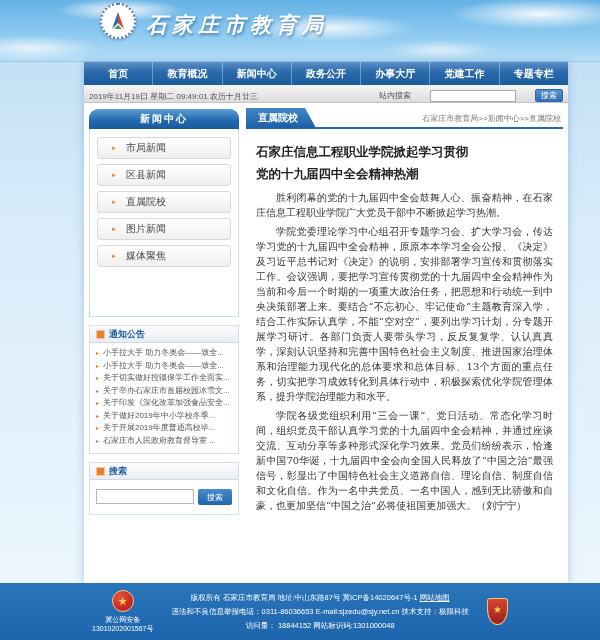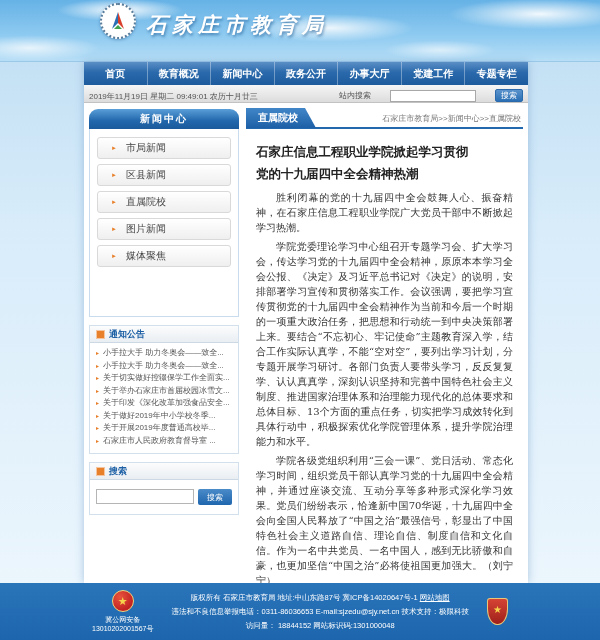--- a/index.html
+++ b/index.html
@@ -20,21 +20,21 @@
     border-bottom:1px solid #9cc8e8; }
   .brand { position:absolute; left:100px; top:3px; display:flex; align-items:flex-end; gap:10px; }
   .logo { width:36px; height:36px; border-radius:50%; background:#fff;
     border:2px dotted #5a7d9b; display:flex; align-items:center; justify-content:center;
     box-shadow:0 1px 3px rgba(0,60,120,.35); }
   .site-title { font-family:"DejaVu Serif","Liberation Serif",serif; font-style:italic;
     font-size:21px; font-weight:bold; color:#fff; letter-spacing:5px;
     text-shadow:1px 2px 3px rgba(10,70,130,.55); }
 
   
-  .wrap { position:absolute; left:84px; top:62px; width:444px;
+  .wrap { position:absolute; left:84px; top:62px; width:484px;
     box-shadow:0 0 8px rgba(90,140,190,.45); background:#fff; }
 
   .nav { height:23px; display:flex;
     background:linear-gradient(180deg,#5b8fc6 0%, #2a69ab 45%, #1d5b9d 100%); }
   .nav-item { flex:1; text-align:center; line-height:23px; color:#fff;
     font-size:10px; font-weight:bold; border-left:1px solid rgba(255,255,255,.35); cursor:pointer; }
   .nav-item:first-child { border-left:none; }
 
   .datebar { height:18px; background:linear-gradient(180deg,#f6f6f6,#dcdcdc);
     border-bottom:1px solid #c2c2c2; display:flex; align-items:flex-end;

